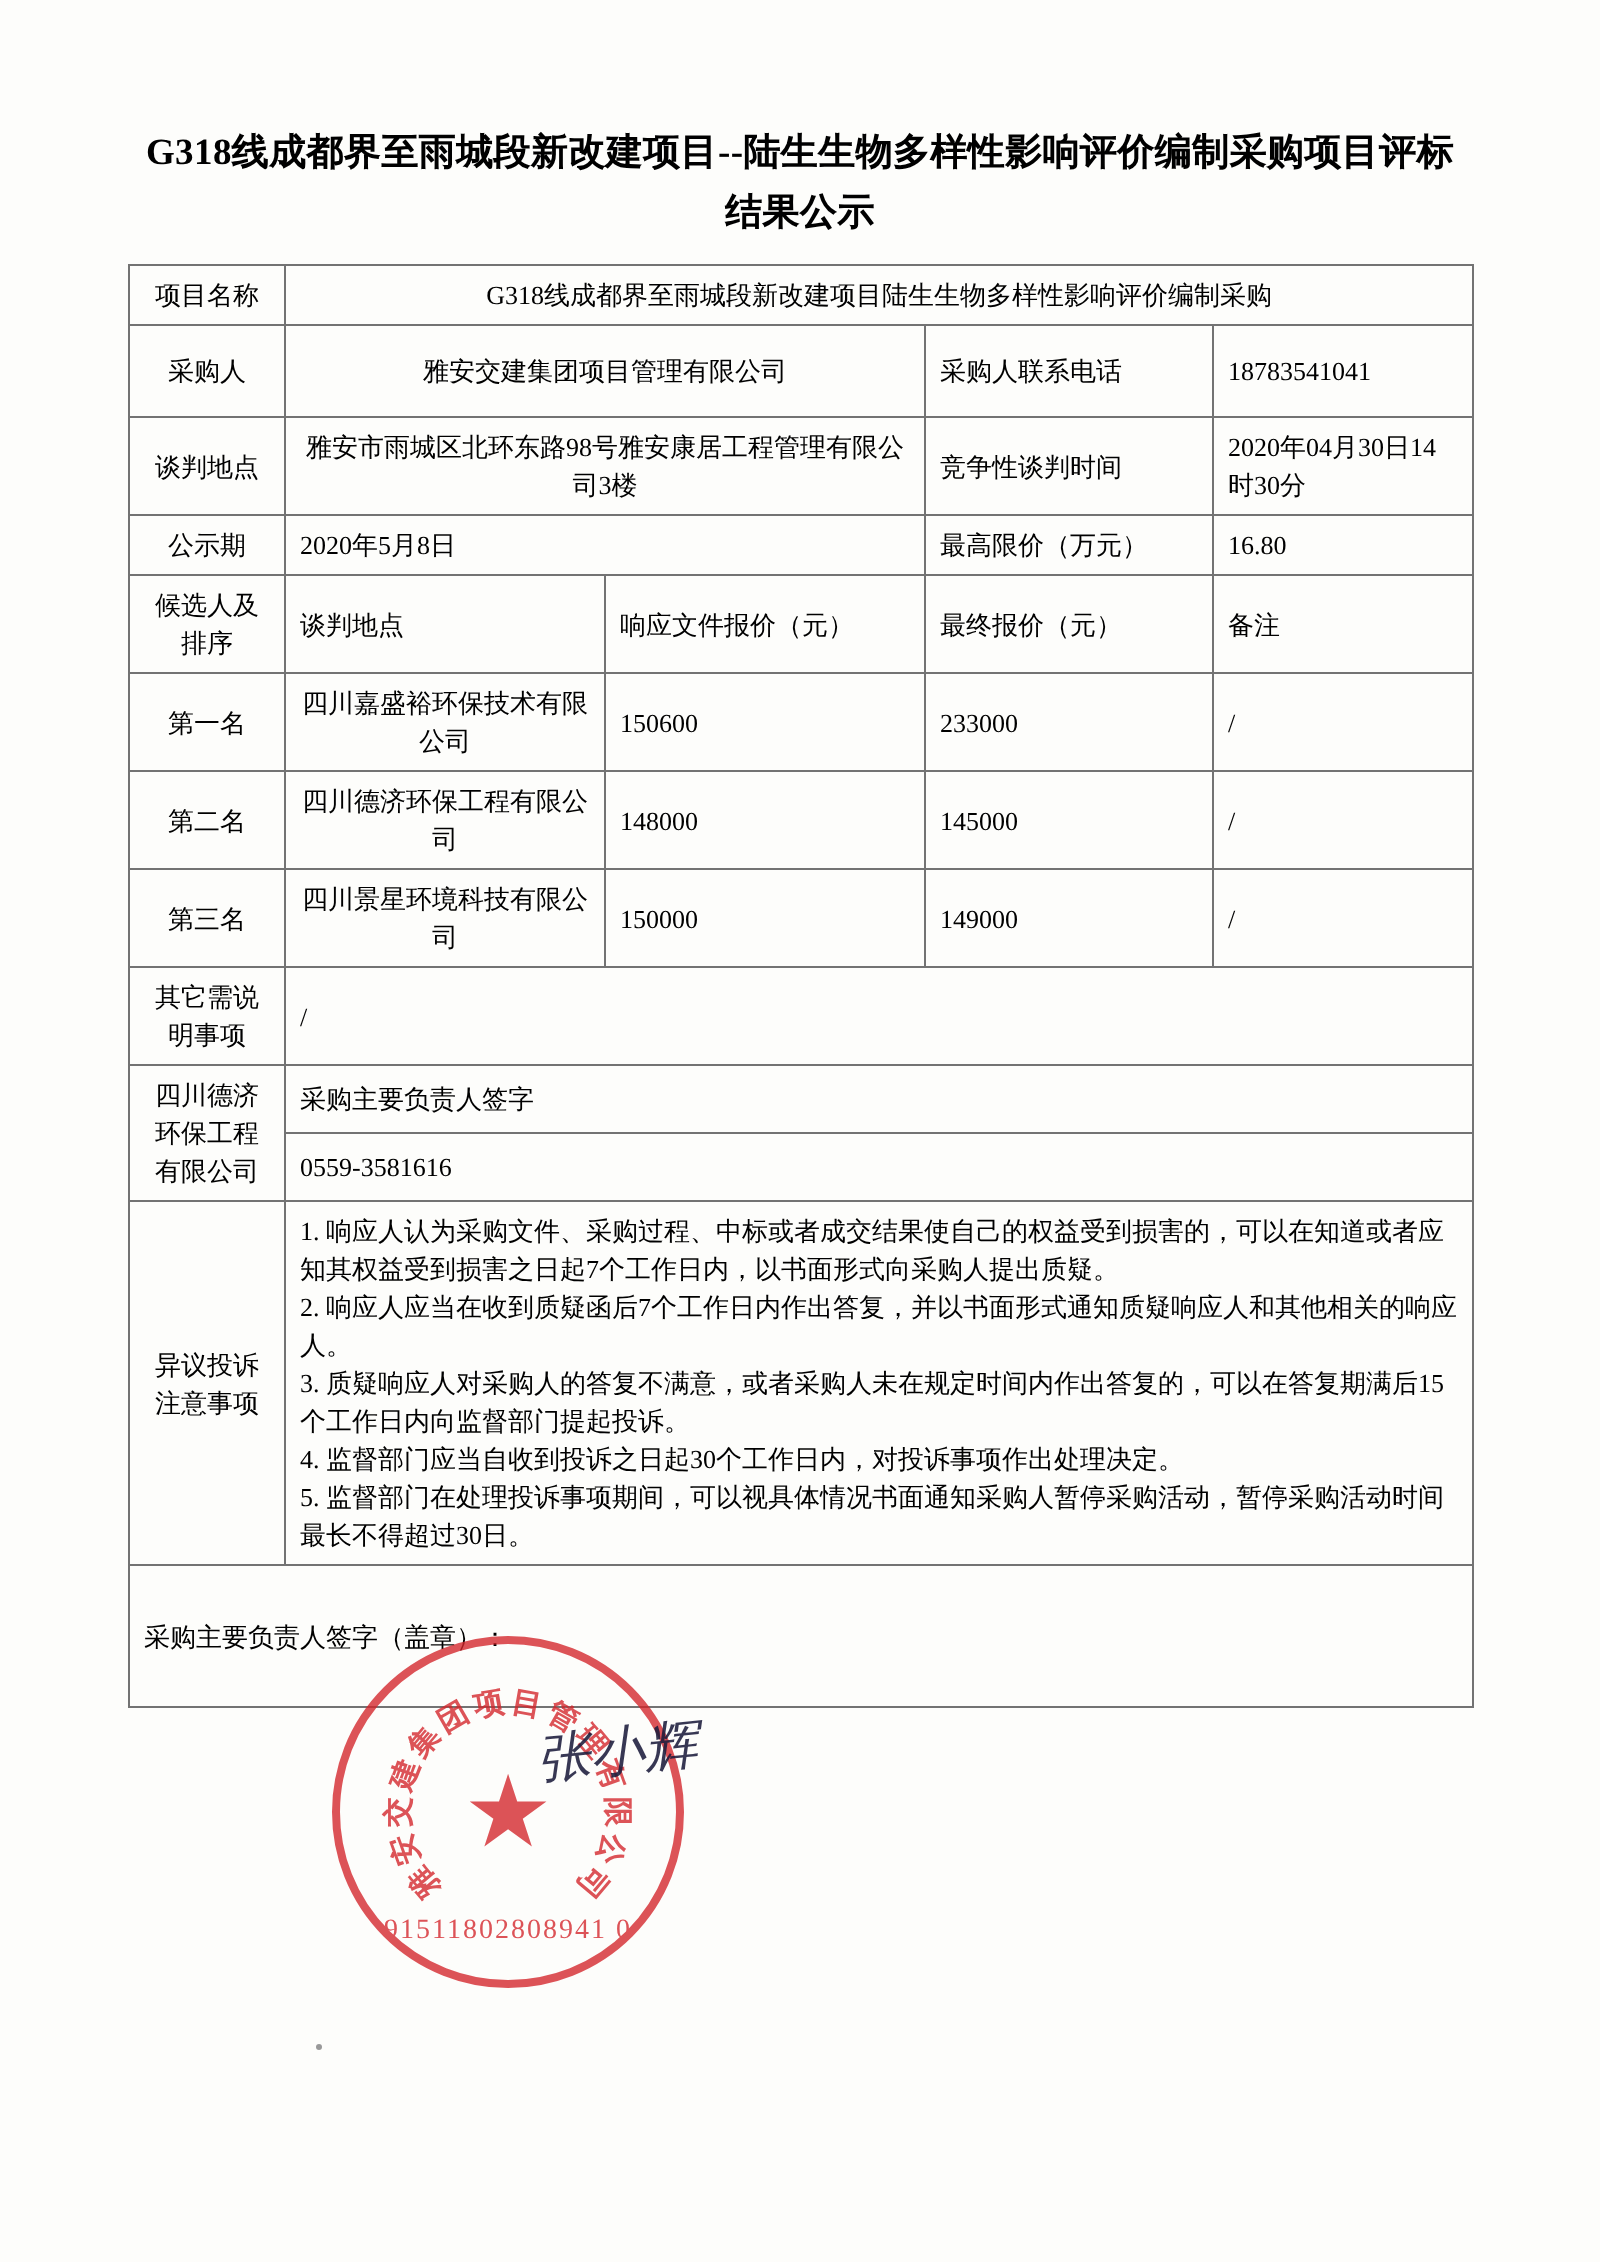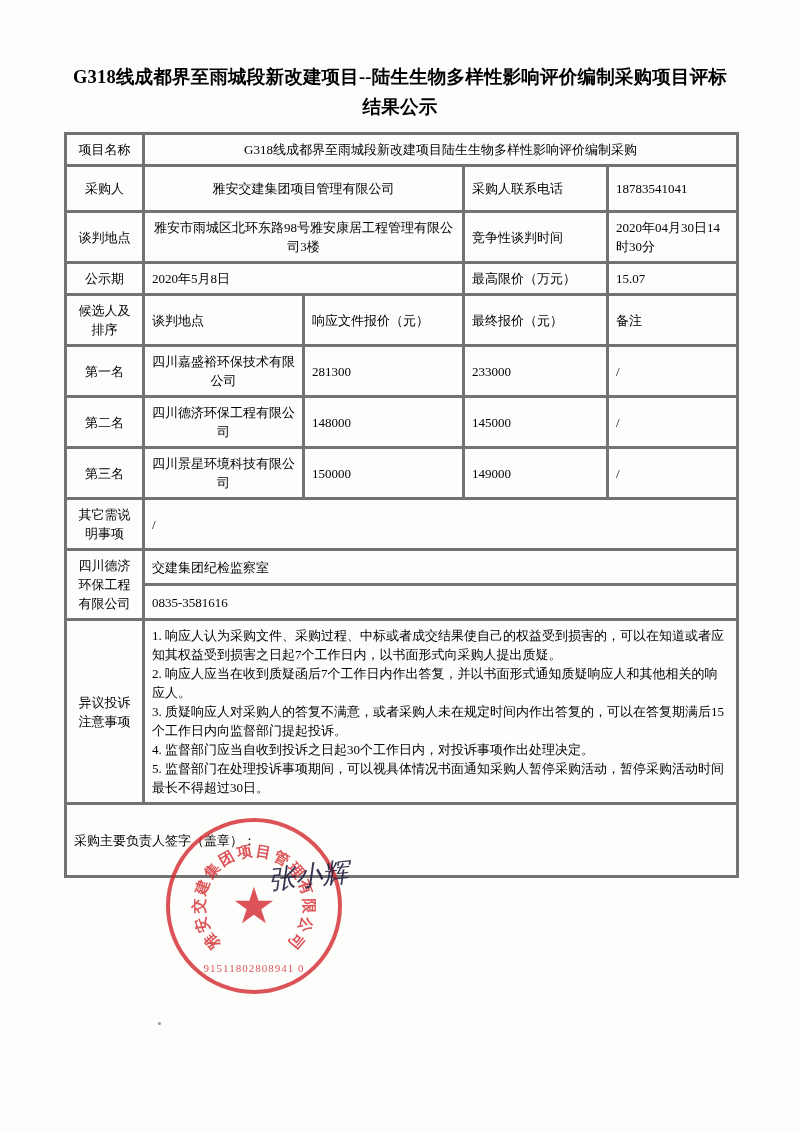--- a/index.html
+++ b/index.html
@@ -34,21 +34,21 @@
   }
   table.main {
     position: absolute;
     left: 64px;
     top: 132px;
     width: 672px;
     border-collapse: collapse;
     table-layout: fixed;
   }
   table.main td {
-    border: 3px solid #737373;
+    border: 1px solid #737373;
     padding: 5px 7px;
     font-size: 13px;
     line-height: 19px;
     vertical-align: middle;
   }
   .c { text-align: left; }
   .l { text-align: center; }
   .lbl { text-align: center; }
   .tall { height: 46px; margin-top: 18px; }
   .notice {
@@ -104,21 +104,21 @@
     color: #d4242a;
     transform-origin: 0 0;
     white-space: nowrap;
   }
   .seal .bottom-code {
     position: absolute;
     left: 0;
     bottom: 16px;
     width: 100%;
     text-align: center;
-    font-size: 11px;
+    font-size: 14px;
     color: #d4242a;
     letter-spacing: 1px;
   }
   .signature {
     position: absolute;
     left: 268px;
     top: 858px;
     font-family: "Liberation Serif", serif;
     font-size: 27px;
     color: #1c1c3c;
@@ -165,33 +165,33 @@
       <tr class="tall">
         <td class="lbl">谈判地点</td>
         <td class="l" colspan="2">雅安市雨城区北环东路98号雅安康居工程管理有限公司3楼</td>
         <td class="c">竞争性谈判时间</td>
         <td class="c">2020年04月30日14时30分</td>
       </tr>
       <tr>
         <td class="lbl">公示期</td>
         <td class="c" colspan="2">2020年5月8日</td>
         <td class="c">最高限价（万元）</td>
-        <td class="c">15.07</td>
+        <td class="c">16.80</td>
       </tr>
       <tr>
         <td class="lbl">候选人及排序</td>
         <td class="c">谈判地点</td>
         <td class="c">响应文件报价（元）</td>
         <td class="c">最终报价（元）</td>
         <td class="c">备注</td>
       </tr>
       <tr class="tall">
         <td class="lbl">第一名</td>
         <td class="l">四川嘉盛裕环保技术有限公司</td>
-        <td class="c">281300</td>
+        <td class="c">150600</td>
         <td class="c">233000</td>
         <td class="c">/</td>
       </tr>
       <tr class="tall">
         <td class="lbl">第二名</td>
         <td class="l">四川德济环保工程有限公司</td>
         <td class="c">148000</td>
         <td class="c">145000</td>
         <td class="c">/</td>
       </tr>
@@ -201,24 +201,24 @@
         <td class="c">150000</td>
         <td class="c">149000</td>
         <td class="c">/</td>
       </tr>
       <tr style="height:48px">
         <td class="lbl">其它需说明事项</td>
         <td class="c" colspan="4">/</td>
       </tr>
       <tr style="height:34px">
         <td class="lbl" rowspan="2">四川德济环保工程有限公司</td>
-        <td class="c" colspan="4">交建集团纪检监察室</td>
+        <td class="c" colspan="4">采购主要负责人签字</td>
       </tr>
       <tr style="height:34px">
-        <td class="c" colspan="4">0835-3581616</td>
+        <td class="c" colspan="4">0559-3581616</td>
       </tr>
       <tr>
         <td class="lbl">异议投诉注意事项</td>
         <td class="notice" colspan="4">
           <p>1. 响应人认为采购文件、采购过程、中标或者成交结果使自己的权益受到损害的，可以在知道或者应知其权益受到损害之日起7个工作日内，以书面形式向采购人提出质疑。</p>
           <p>2. 响应人应当在收到质疑函后7个工作日内作出答复，并以书面形式通知质疑响应人和其他相关的响应人。</p>
           <p>3. 质疑响应人对采购人的答复不满意，或者采购人未在规定时间内作出答复的，可以在答复期满后15个工作日内向监督部门提起投诉。</p>
           <p>4. 监督部门应当自收到投诉之日起30个工作日内，对投诉事项作出处理决定。</p>
           <p>5. 监督部门在处理投诉事项期间，可以视具体情况书面通知采购人暂停采购活动，暂停采购活动时间最长不得超过30日。</p>
         </td>

